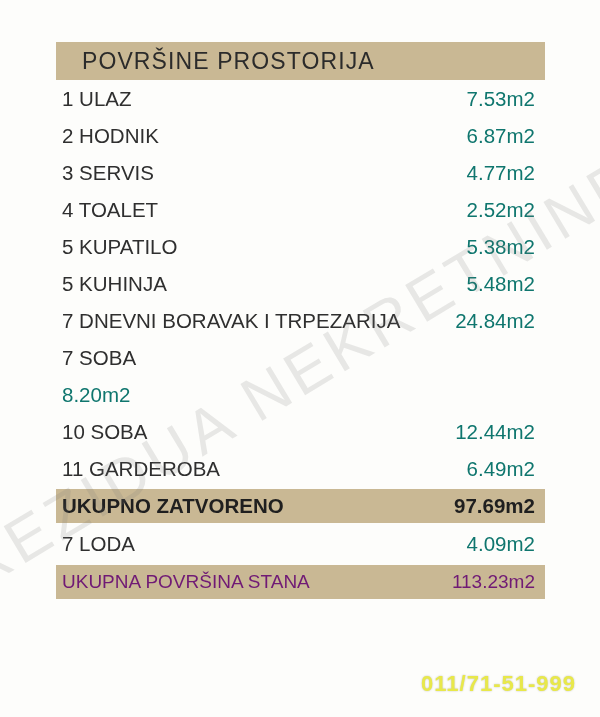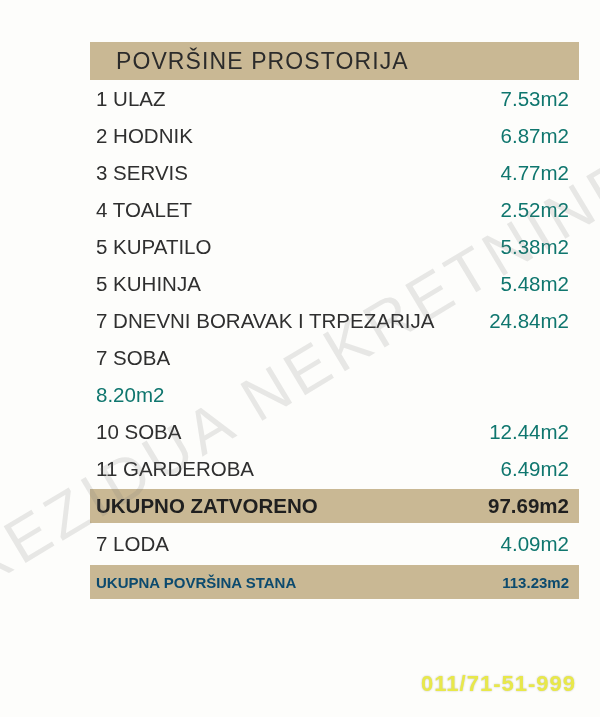--- a/index.html
+++ b/index.html
@@ -34,21 +34,20 @@
     font-weight: 400;
     pointer-events: none;
     z-index: 5;
   }
   .table {
     position: absolute;
     left: 56px;
     top: 42px;
     width: 489px;
     z-index: 2;
-    margin-left: 34px;
   }
   .title-bar {
     background: #c9b894;
     height: 38px;
     display: flex;
     align-items: center;
     padding-left: 26px;
     box-sizing: border-box;
   }
   .title-bar .title-text {
@@ -89,23 +88,23 @@
     color: #1f1f1f;
     font-size: 20.5px;
   }
   .row.grand {
     background: #c9b894;
     height: 34px;
     margin-top: 3px;
   }
   .row.grand .rlabel,
   .row.grand .rvalue {
-    font-weight: bold;
-    color: #0c4a6e;
-    font-size: 15px;
+    font-weight: normal;
+    color: #701a75;
+    font-size: 19px;
   }
   .phone {
     position: absolute;
     right: 24px;
     bottom: 20px;
     font-size: 22px;
     font-weight: bold;
     letter-spacing: 1px;
     color: #e8e84a;
     text-shadow: 0 0 2px rgba(0,0,0,0.25);

